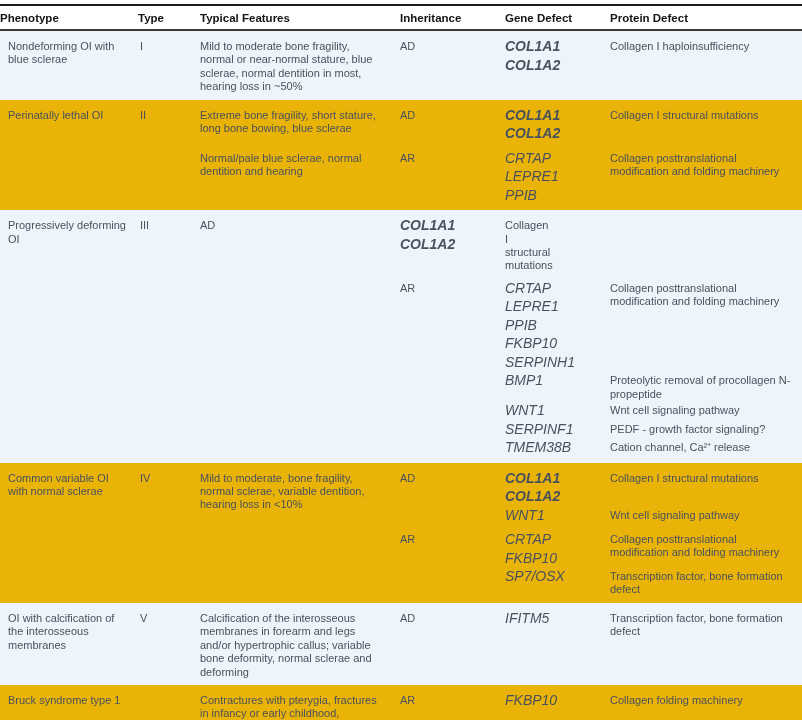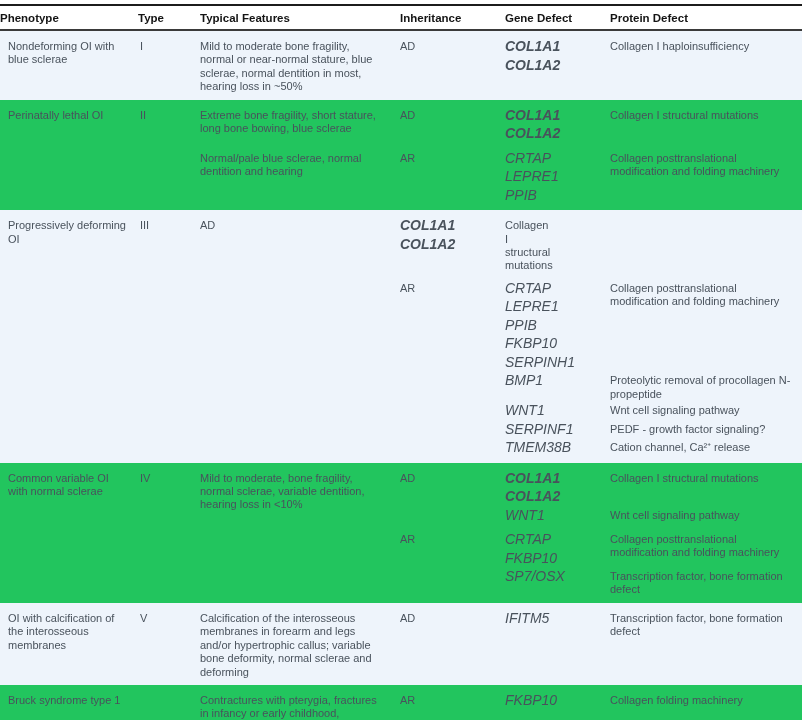--- a/index.html
+++ b/index.html
@@ -5,21 +5,21 @@
   html,body{margin:0;padding:0;background:#ffffff;}
   body{width:802px;font-family:"Liberation Sans",sans-serif;color:#49525c;-webkit-font-smoothing:antialiased;}
   .page{padding-top:4px;}
   .oi-table{border-top:2px solid #1c1c1c;}
   .thead{display:grid;grid-template-columns:136px 62px 200px 105px 105px 1fr;background:#ffffff;border-bottom:2px solid #3a3a3a;}
   .th{font-weight:bold;color:#141414;font-size:11.5px;line-height:13px;padding:6px 4px 4px 2px;}
   .th.first{padding-left:0;}
   .tbody{border-bottom:1px solid #6e7d8a;}
   .trow{display:grid;grid-template-columns:136px 62px 1fr;box-sizing:border-box;padding:6px 0;}
   .trow.pale{background:#eef4fb;}
-  .trow.blue{background:#22c55e;}
+  .trow.blue{background:#eab308;}
   .cell-phenotype{padding:3px 8px 0 8px;font-size:11px;line-height:13.4px;}
   .cell-type{padding:3px 4px 0 4px;font-size:11px;line-height:13.4px;}
   .subrow{display:grid;grid-template-columns:200px 105px 1fr;margin-bottom:6px;}
   .subrow:last-child{margin-bottom:0;}
   .features{padding:3px 12px 0 2px;font-size:11px;line-height:13.4px;}
   .inh{padding:3px 4px 0 2px;font-size:11px;line-height:13.4px;}
   .group{display:grid;grid-template-columns:105px 1fr;}
   .genes{padding-left:2px;}
   .gene{display:block;font-style:italic;font-size:14px;line-height:18.5px;white-space:nowrap;}
   .gene.bold{font-weight:bold;}

